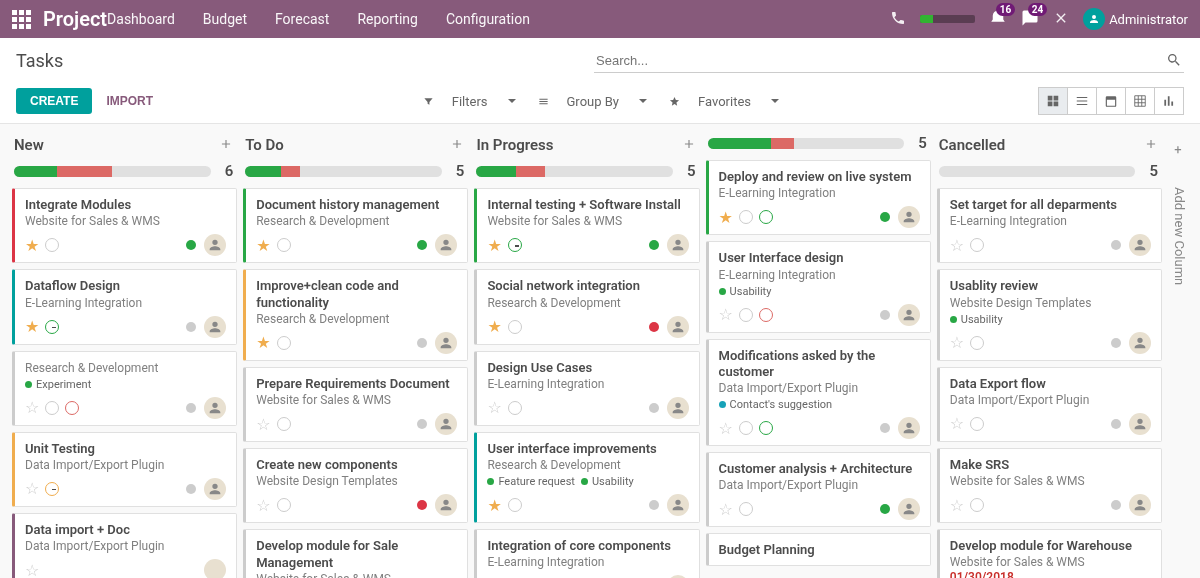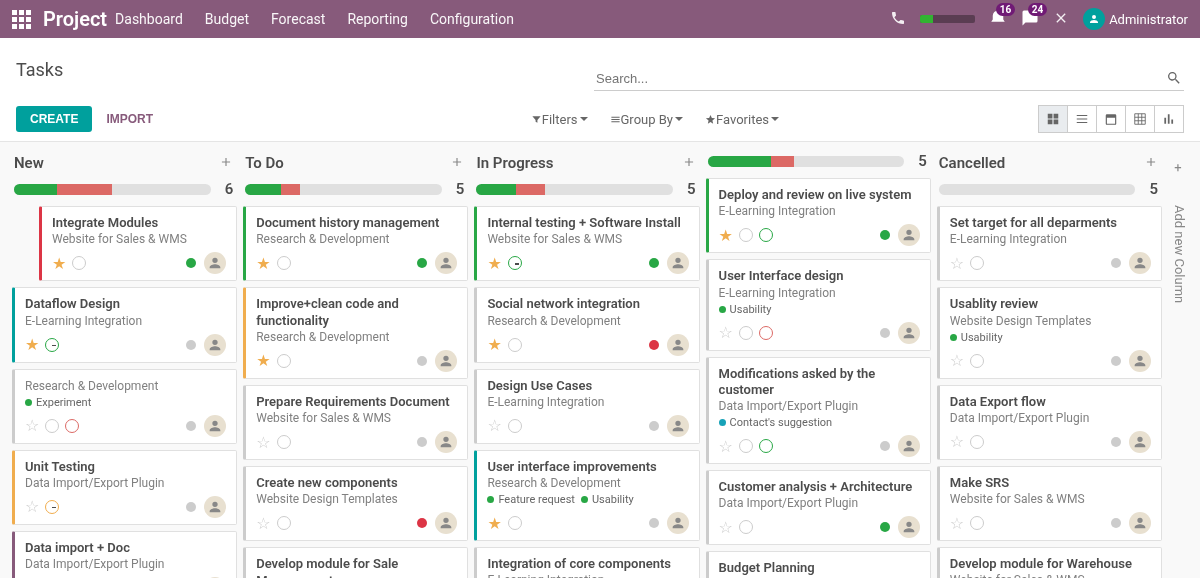--- a/index.html
+++ b/index.html
@@ -3,46 +3,46 @@
 <meta charset="utf-8">
 <style>
 * { box-sizing: border-box; margin: 0; padding: 0; }
 body { font-family: -apple-system, BlinkMacSystemFont, "Segoe UI", Roboto, sans-serif; font-size: 13px; color: #4c4c4c; background: #f9f9f9; width: 1200px; height: 578px; overflow: hidden; }
 
 
 .header { background: #875a7b; color: #fff; height: 38px; display: flex; align-items: center; padding: 0 12px; }
 .apps-icon { display: grid; grid-template-columns: repeat(3,5px); grid-template-rows: repeat(3,5px); gap: 2px; margin-right: 12px; cursor: pointer; }
 .apps-icon span { background: #fff; }
 .app-title { font-size: 20px; font-weight: 600; }
-.nav { display: flex; gap: 22px; margin-left: 8px; }
+.nav { display: flex; gap: 28px; }
 .nav a { color: #fff; text-decoration: none; font-size: 14px; opacity: .95; }
 .header-right { margin-left: auto; display: flex; align-items: center; gap: 14px; }
 .phone-icon svg, .close-x svg { width:16px; height:16px; fill:#fff; opacity:.9; }
 .progress-thin { width: 55px; height: 8px; background: #5a3d52; border-radius: 2px; overflow: hidden; position: relative; }
 .progress-thin span { display:block; height:100%; background:#32b332; width:24%; }
 .badge-icon { position: relative; }
 .badge-icon svg { width:18px; height:18px; fill:#fff; }
 .badge-icon .count { position:absolute; top:-6px; right:-8px; background:#701a75; color:#fff; font-size:10px; font-weight:bold; padding:1px 4px; border-radius:7px; }
 .user-chip { display:flex; align-items:center; gap:4px; }
 .user-chip .avatar { width:22px; height:22px; border-radius:50%; background:#00a09d; display:flex; align-items:center; justify-content:center; }
 .user-chip .avatar svg { width:12px; height:12px; fill:#fff; }
 
 
 .control-bar { background:#fff; border-bottom:1px solid #e5e5e5; padding:10px 16px 8px 16px; }
 .cb-row1 { display:flex; align-items:center; justify-content:space-between; }
 .page-heading { font-size:18px; color:#4c4c4c; }
-.search-wrap { flex:1; max-width:590px; margin-left:20px; border-bottom:1px solid #ccc; display:flex; align-items:center; padding:4px 2px;margin-top:18px; }
+.search-wrap { flex:1; max-width:590px; margin-left:20px; border-bottom:1px solid #ccc; display:flex; align-items:center; padding:4px 2px; }
 .search-wrap input { border:none; outline:none; flex:1; font-size:13px; }
 .search-wrap svg { width:16px; height:16px; fill:#666; }
 
 .cb-row2 { display:flex; align-items:center; margin-top:14px; }
 .btn-create { background:#00a09d; color:#fff; border:none; padding:6px 14px; font-weight:600; font-size:12px; border-radius:3px; cursor:pointer; }
 .btn-import { background:none; border:none; color:#875a7b; font-weight:600; font-size:12px; padding:6px 14px; cursor:pointer; }
 .filter-group { margin-left:auto; display:flex; gap:22px; color:#666; font-size:13px; margin-right:260px; }
-.filter-group span { display:flex; align-items:center; gap:0; cursor:pointer; }
+.filter-group span { display:flex; align-items:center; gap:18px; cursor:pointer; }
 .filter-group svg { width:11px; height:11px; fill:#666; }
 .view-icons { display:flex; gap:0; }
 .view-icons button { width:30px; height:28px; border:1px solid #ccc; background:#fff; margin-left:-1px; display:flex; align-items:center; justify-content:center; cursor:pointer; }
 .view-icons button.active { background:#e9ecef; }
 .view-icons svg { width:14px; height:14px; fill:#666; }
 
 
 .board { display:flex; padding:10px 12px; gap:6px; }
 .column { flex:1; min-width:0; }
 .col-header { display:flex; align-items:center; justify-content:space-between; padding:2px 4px 8px 2px; }
@@ -81,21 +81,21 @@
 .dot { width:10px; height:10px; border-radius:50%; }
 .dot.green { background:#28a745; }
 .dot.red { background:#dc3545; }
 .dot.grey { background:#ccc; }
 .avatar-sm { width:22px; height:22px; border-radius:50%; background:#e8e0d0; display:flex; align-items:center; justify-content:center; overflow:hidden; }
 .avatar-sm svg { width:16px; height:16px; fill:#888; }
 
 .add-col { writing-mode: vertical-lr; color:#888; padding:30px 4px 0 4px; font-size:13px; }
 .add-col-plus { text-align:center; color:#888; padding-top:8px; }
 
-.bl-red { border-left-color:#dc3545;margin-left:27px; }
+.bl-red { border-left-color:#dc3545; }
 .bl-teal { border-left-color:#00a09d; }
 .bl-purple { border-left-color:#875a7b; }
 .bl-green { border-left-color:#28a745; }
 .bl-orange { border-left-color:#f0ad4e; }
 .bl-grey { border-left-color:#ccc; }
 
 .caret-down { display:inline-block; width:0; height:0; border-left:4px solid transparent; border-right:4px solid transparent; border-top:4px solid #666; margin-left:2px; }
 </style>
 </head>
 <body>

